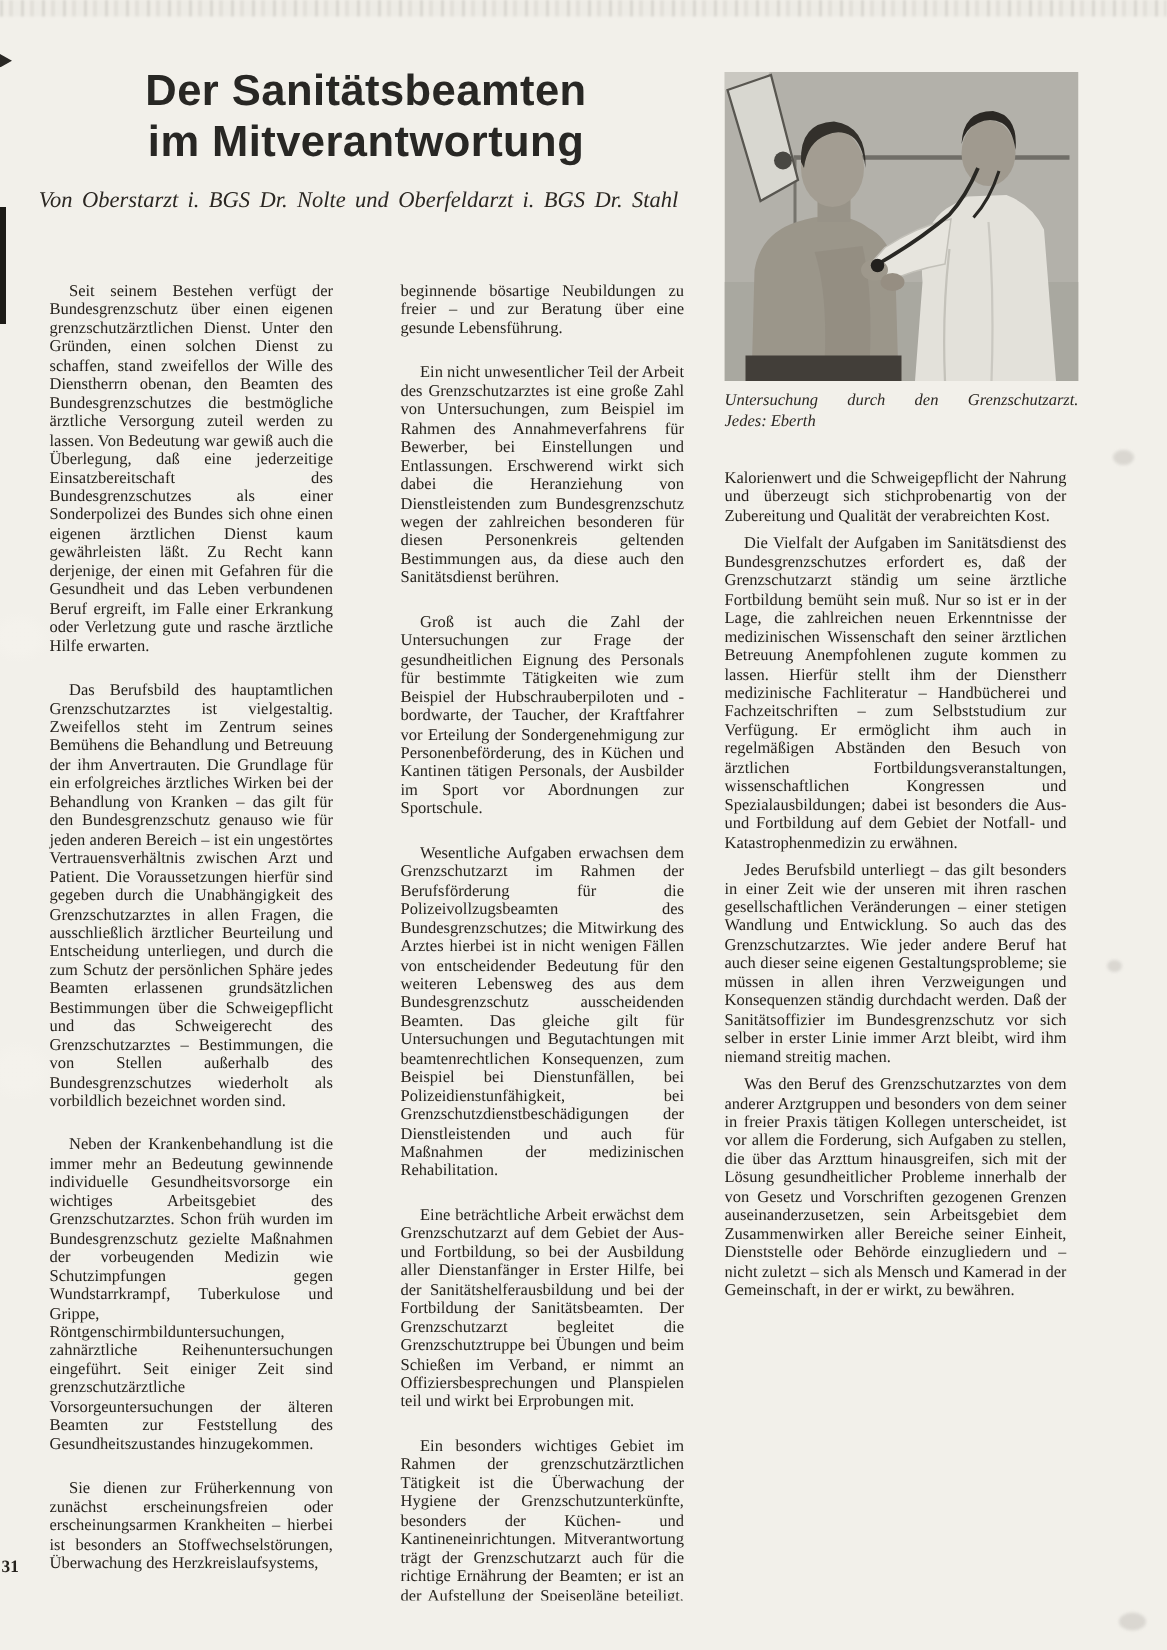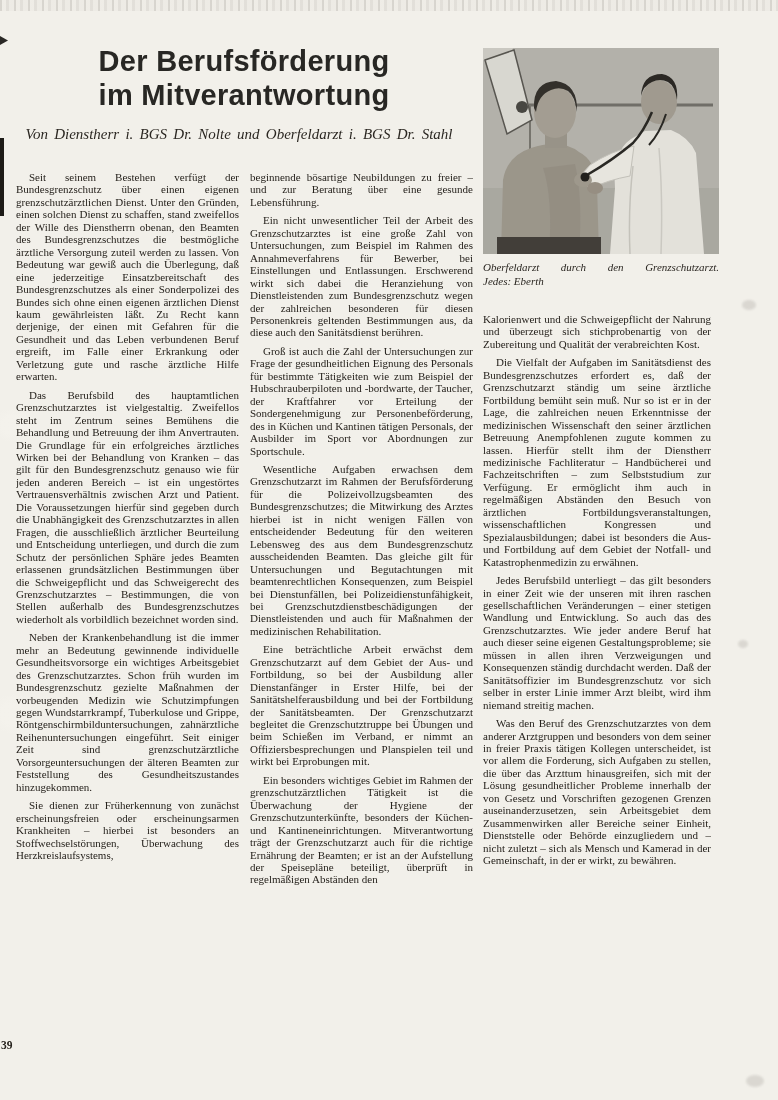--- a/index.html
+++ b/index.html
@@ -52,21 +52,21 @@
 
   
   .col{
     position:absolute;top:171px;width:223px;height:896px;
     font-size:11px;line-height:12.45px;
     text-align:justify;overflow:hidden;
     hyphens:auto;-webkit-hyphens:auto;
   }
   .col-1{left:16px;}
   .col-2{left:250px;}
-  .col p{margin:0;text-indent:13px;}
+  .col p{margin:17px;text-indent:13px;}
   .col p + p{margin-top:6px;}
   .col p.cont{text-indent:0;}
 
   
   .col-3{position:absolute;left:483px;top:48px;width:236px;}
   .photo{width:236px;height:206px;display:block;}
   .caption{
     margin-top:7px;width:236px;
     font-style:italic;font-size:11px;line-height:13.5px;color:#2b2722;
   }
@@ -93,24 +93,24 @@
   <div class="scan-top"></div>
   <div class="scan-left-bar"></div>
   <div class="scan-arrow"></div>
   <div class="scan-smudge smudge-1"></div>
   <div class="scan-smudge smudge-2"></div>
   <div class="speckle sp1"></div>
   <div class="speckle sp2"></div>
   <div class="speckle sp3"></div>
 
   <div class="title">
-    <div>Der Berufsförderung</div>
+    <div>Der Sanitätsbeamten</div>
     <div>im Mitverantwortung</div>
   </div>
-  <div class="byline">Von Dienstherr i. BGS Dr. Nolte und Oberfeldarzt i. BGS Dr. Stahl</div>
+  <div class="byline">Von Oberstarzt i. BGS Dr. Nolte und Oberfeldarzt i. BGS Dr. Stahl</div>
 
   <div class="col col-1">
     <p>Seit seinem Bestehen verfügt der Bundesgrenzschutz über einen eigenen grenzschutzärztlichen Dienst. Unter den Gründen, einen solchen Dienst zu schaffen, stand zweifellos der Wille des Dienstherrn obenan, den Beamten des Bundesgrenzschutzes die bestmögliche ärztliche Versorgung zuteil werden zu lassen. Von Bedeutung war gewiß auch die Überlegung, daß eine jederzeitige Einsatzbereitschaft des Bundesgrenzschutzes als einer Sonderpolizei des Bundes sich ohne einen eigenen ärztlichen Dienst kaum gewährleisten läßt. Zu Recht kann derjenige, der einen mit Gefahren für die Gesundheit und das Leben verbundenen Beruf ergreift, im Falle einer Erkrankung oder Verletzung gute und rasche ärztliche Hilfe erwarten.</p>
     <p>Das Berufsbild des hauptamtlichen Grenzschutzarztes ist vielgestaltig. Zweifellos steht im Zentrum seines Bemühens die Behandlung und Betreuung der ihm Anvertrauten. Die Grundlage für ein erfolgreiches ärztliches Wirken bei der Behandlung von Kranken – das gilt für den Bundesgrenzschutz genauso wie für jeden anderen Bereich – ist ein ungestörtes Vertrauensverhältnis zwischen Arzt und Patient. Die Voraussetzungen hierfür sind gegeben durch die Unabhängigkeit des Grenzschutzarztes in allen Fragen, die ausschließlich ärztlicher Beurteilung und Entscheidung unterliegen, und durch die zum Schutz der persönlichen Sphäre jedes Beamten erlassenen grundsätzlichen Bestimmungen über die Schweigepflicht und das Schweigerecht des Grenzschutzarztes – Bestimmungen, die von Stellen außerhalb des Bundesgrenzschutzes wiederholt als vorbildlich bezeichnet worden sind.</p>
     <p>Neben der Krankenbehandlung ist die immer mehr an Bedeutung gewinnende individuelle Gesundheitsvorsorge ein wichtiges Arbeitsgebiet des Grenzschutzarztes. Schon früh wurden im Bundesgrenzschutz gezielte Maßnahmen der vorbeugenden Medizin wie Schutzimpfungen gegen Wundstarrkrampf, Tuberkulose und Grippe, Röntgenschirmbilduntersuchungen, zahnärztliche Reihenuntersuchungen eingeführt. Seit einiger Zeit sind grenzschutzärztliche Vorsorgeuntersuchungen der älteren Beamten zur Feststellung des Gesundheitszustandes hinzugekommen.</p>
     <p>Sie dienen zur Früherkennung von zunächst erscheinungsfreien oder erscheinungsarmen Krankheiten – hierbei ist besonders an Stoffwechselstörungen, Überwachung des Herzkreislaufsystems,</p>
   </div>
 
   <div class="col col-2">
     <p class="cont">beginnende bösartige Neubildungen zu freier – und zur Beratung über eine gesunde Lebensführung.</p>
@@ -154,26 +154,26 @@
       <ellipse cx="100" cy="132" rx="9" ry="7" fill="#a09a8d"></ellipse>
       <ellipse cx="112" cy="140" rx="8" ry="6" fill="#978f82"></ellipse>
 
       <path d="M169 64 Q161 83 150 95 Q130 112 104 127" stroke="#24221e" stroke-width="2.5" fill="none"></path>
       <path d="M183 66 Q177 85 166 97" stroke="#24221e" stroke-width="2" fill="none"></path>
       <circle cx="102" cy="129" r="4.5" fill="#1c1a17"></circle>
 
       <rect width="236" height="206" fill="#8a8880" opacity=".06"></rect>
     </svg>
     <div class="caption">
-      <div class="caption-line1">Oberfeldarzt durch den Grenzschutzarzt.</div>
+      <div class="caption-line1">Untersuchung durch den Grenzschutzarzt.</div>
       <div class="caption-line2">Jedes: Eberth</div>
     </div>
     <div class="col3-text">
       <p class="cont">Kalorienwert und die Schweigepflicht der Nahrung und überzeugt sich stichprobenartig von der Zubereitung und Qualität der verabreichten Kost.</p>
       <p>Die Vielfalt der Aufgaben im Sanitätsdienst des Bundesgrenzschutzes erfordert es, daß der Grenzschutzarzt ständig um seine ärztliche Fortbildung bemüht sein muß. Nur so ist er in der Lage, die zahlreichen neuen Erkenntnisse der medizinischen Wissenschaft den seiner ärztlichen Betreuung Anempfohlenen zugute kommen zu lassen. Hierfür stellt ihm der Dienstherr medizinische Fachliteratur – Handbücherei und Fachzeitschriften – zum Selbststudium zur Verfügung. Er ermöglicht ihm auch in regelmäßigen Abständen den Besuch von ärztlichen Fortbildungsveranstaltungen, wissenschaftlichen Kongressen und Spezialausbildungen; dabei ist besonders die Aus- und Fortbildung auf dem Gebiet der Notfall- und Katastrophenmedizin zu erwähnen.</p>
       <p>Jedes Berufsbild unterliegt – das gilt besonders in einer Zeit wie der unseren mit ihren raschen gesellschaftlichen Veränderungen – einer stetigen Wandlung und Entwicklung. So auch das des Grenzschutzarztes. Wie jeder andere Beruf hat auch dieser seine eigenen Gestaltungsprobleme; sie müssen in allen ihren Verzweigungen und Konsequenzen ständig durchdacht werden. Daß der Sanitätsoffizier im Bundesgrenzschutz vor sich selber in erster Linie immer Arzt bleibt, wird ihm niemand streitig machen.</p>
       <p>Was den Beruf des Grenzschutzarztes von dem anderer Arztgruppen und besonders von dem seiner in freier Praxis tätigen Kollegen unterscheidet, ist vor allem die Forderung, sich Aufgaben zu stellen, die über das Arzttum hinausgreifen, sich mit der Lösung gesundheitlicher Probleme innerhalb der von Gesetz und Vorschriften gezogenen Grenzen auseinanderzusetzen, sein Arbeitsgebiet dem Zusammenwirken aller Bereiche seiner Einheit, Dienststelle oder Behörde einzugliedern und – nicht zuletzt – sich als Mensch und Kamerad in der Gemeinschaft, in der er wirkt, zu bewähren.</p>
     </div>
   </div>
 
-  <div class="page-number">39</div>
+  <div class="page-number">31</div>
 
 </div>
 
 </body></html>

